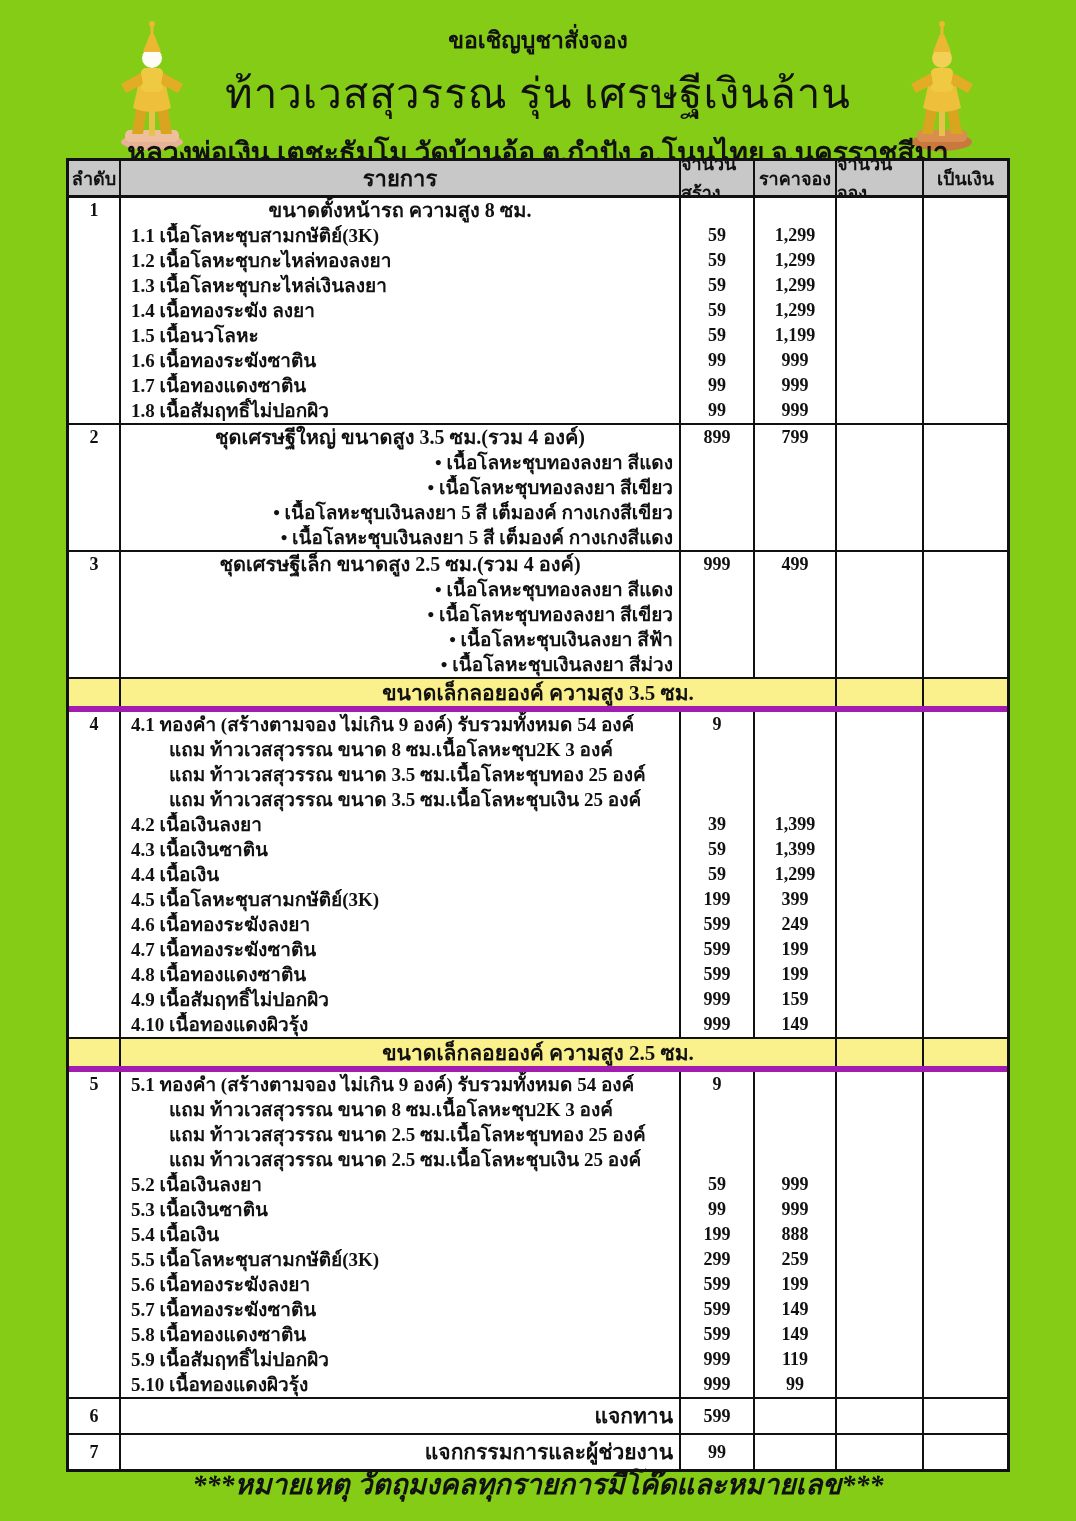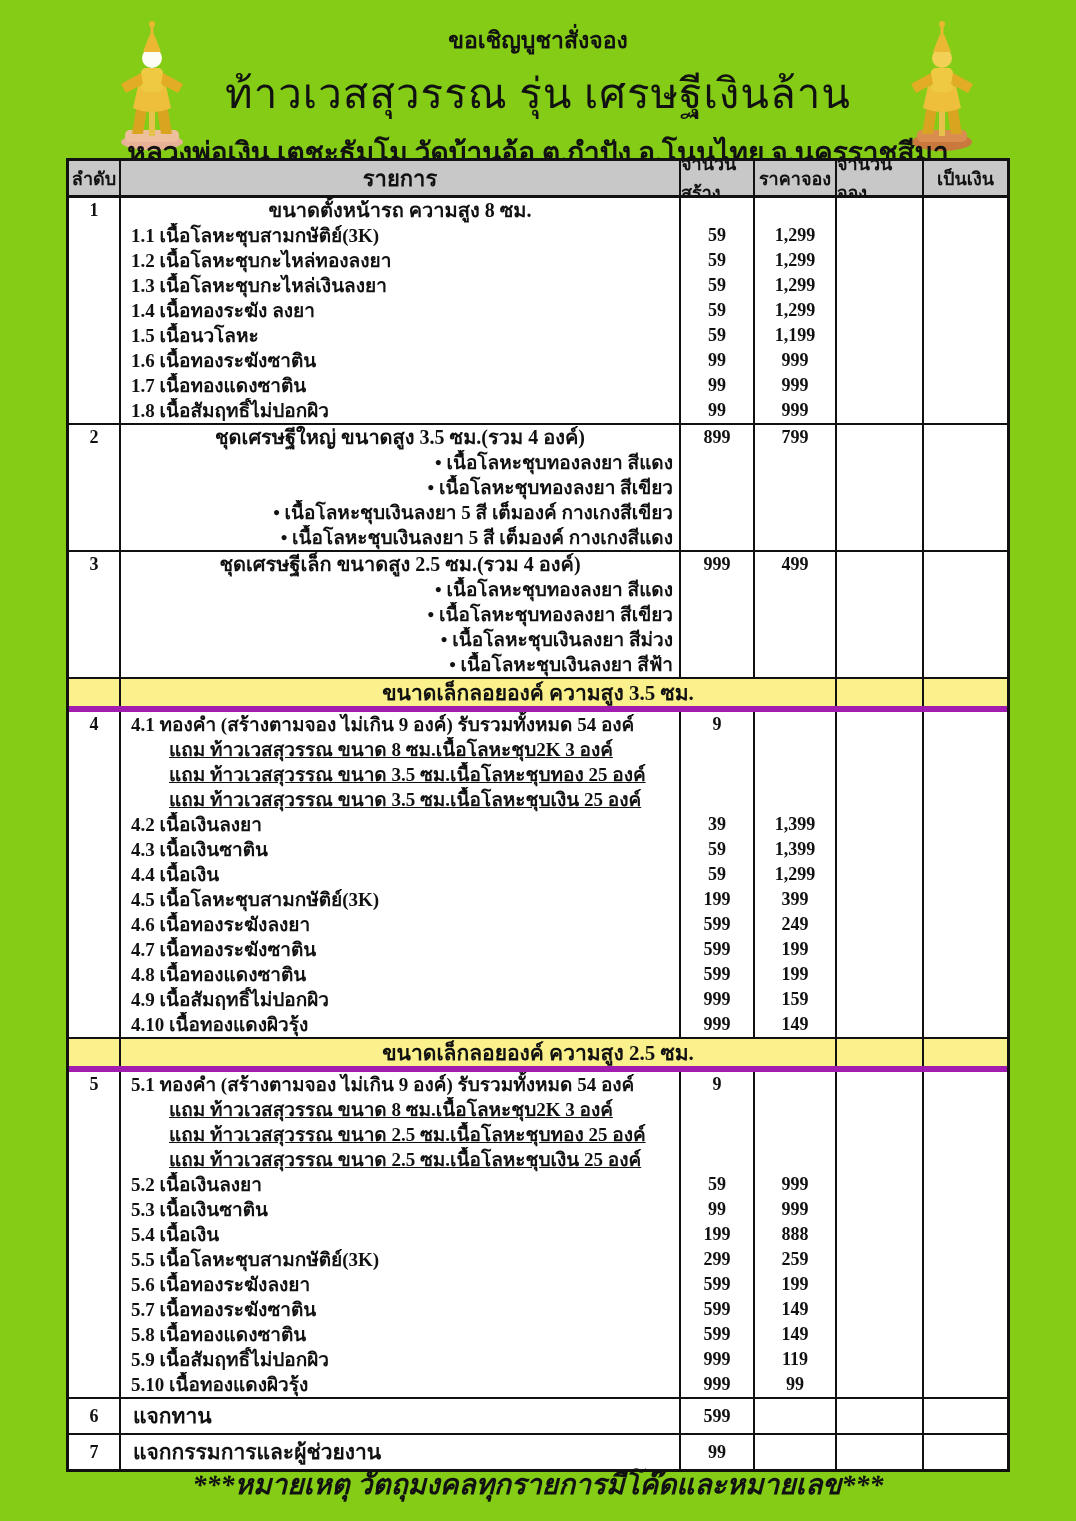--- a/index.html
+++ b/index.html
@@ -47,23 +47,23 @@
 
   .section { border-bottom: 2px solid #111; }
   .section:last-child { border-bottom: none; }
 
   .line { min-height: 25px; font-weight: 700; font-size: 19px; line-height: 25px; }
   .line .c-no   { text-align: center; font-size: 18px; }
   .line .c-item { padding: 0 6px; }
   .line.title .c-item { text-align: center; font-size: 20px; }
   .line.item  .c-item { padding-left: 10px; }
   .line.bullet .c-item { padding-left: 16px; text-align: right; }
-  .line.indent .c-item { padding-left: 48px; text-decoration: underline; }
+  .line.indent .c-item { padding-left: 48px; }
   .line.big { min-height: 34px; line-height: 34px; font-size: 21px; }
-  .line.big .c-item { padding-left: 12px; }
+  .line.big .c-item { padding-left: 12px; text-align: right; }
   .line .c-qty, .line .c-price { text-align: center; font-size: 18px; }
 
   
   .band {
     position: relative; height: 33px;
     background: #fbf18c;
     border-bottom: 6px solid #a21caf;
   }
   .band .band-label {
     position: absolute; inset: 0;
@@ -269,29 +269,29 @@
           <div class="grid-row line bullet">
             <div class="c-no"></div>
             <div class="c-item">• เนื้อโลหะชุบทองลงยา สีเขียว</div>
             <div class="c-qty"></div>
             <div class="c-price"></div>
             <div class="c-resv"></div>
             <div class="c-amt"></div>
           </div>
           <div class="grid-row line bullet">
             <div class="c-no"></div>
+            <div class="c-item">• เนื้อโลหะชุบเงินลงยา  สีฟ้า</div>
+            <div class="c-qty"></div>
+            <div class="c-price"></div>
+            <div class="c-resv"></div>
+            <div class="c-amt"></div>
+          </div>
+          <div class="grid-row line bullet">
+            <div class="c-no"></div>
             <div class="c-item">• เนื้อโลหะชุบเงินลงยา  สีม่วง</div>
-            <div class="c-qty"></div>
-            <div class="c-price"></div>
-            <div class="c-resv"></div>
-            <div class="c-amt"></div>
-          </div>
-          <div class="grid-row line bullet">
-            <div class="c-no"></div>
-            <div class="c-item">• เนื้อโลหะชุบเงินลงยา  สีฟ้า</div>
             <div class="c-qty"></div>
             <div class="c-price"></div>
             <div class="c-resv"></div>
             <div class="c-amt"></div>
           </div>
         </div>
         <div class="band">
           <div class="band-div" style="left: 50px;"></div>
           <div class="band-div" style="left: 766px;"></div>
           <div class="band-div" style="left: 853px;"></div>

